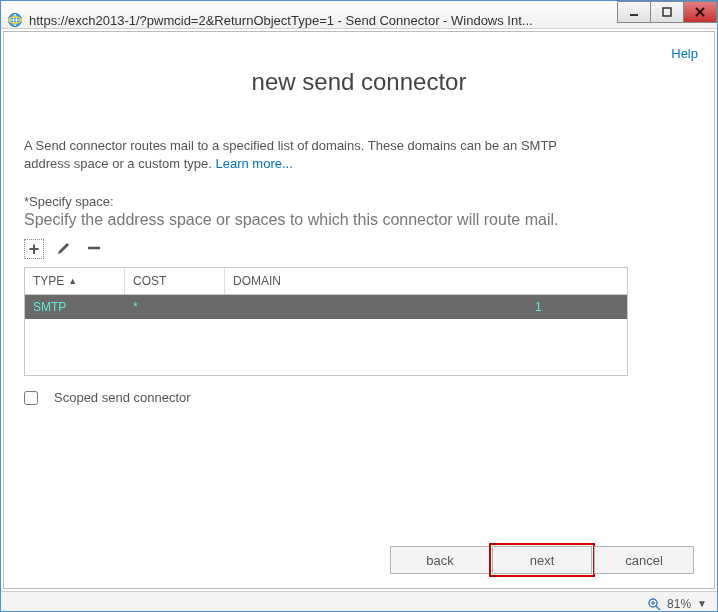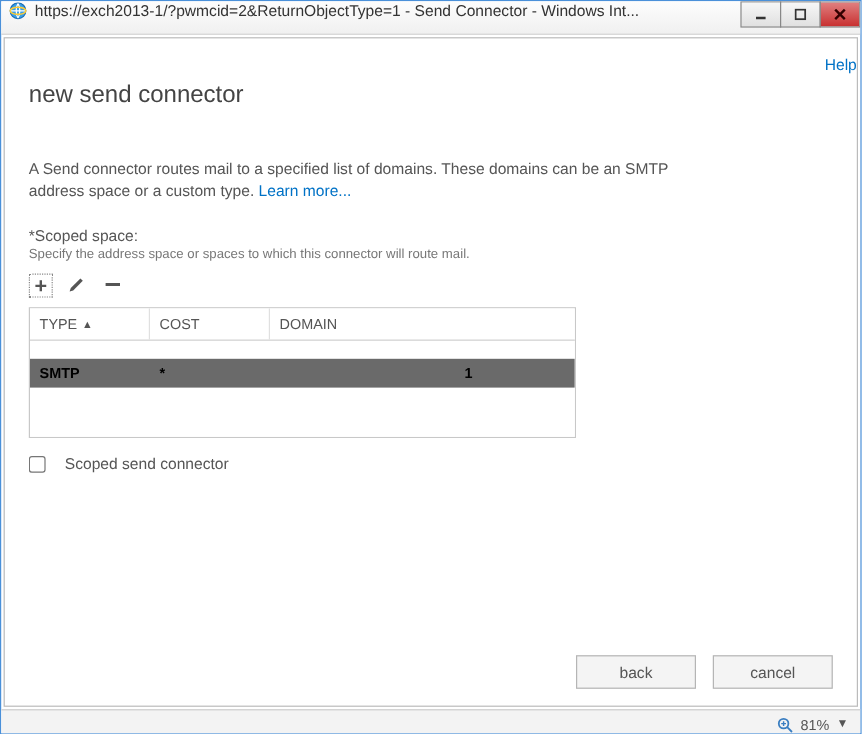--- a/index.html
+++ b/index.html
@@ -11,21 +11,21 @@
     height: 612px;
     overflow: hidden;
     border: 1px solid #4a90d9;
   }
   
   .titlebar {
     height: 28px;
     background: linear-gradient(#fdfdfd,#f0f0f0);
     border-bottom: 1px solid #d0d0d0;
     display: flex;
-    align-items: flex-start;
+    align-items: flex-end;
     padding-left: 6px;
   }
   .titlebar .ie-icon {
     width: 16px; height: 16px; margin-right: 6px;
     display:inline-block;
   }
   .titlebar .title-text {
     flex: 1;
     font-size: 13px;
     color: #333;
@@ -46,74 +46,75 @@
   
   .content-frame {
     position: relative;
     height: calc(100% - 28px - 24px);
     border: 1px solid #bbb;
     margin: 2px;
     background:#fff;
     padding: 18px 20px 0 20px;
   }
   .help-link {
-    position:absolute; top:14px; right:0;
+    position:absolute; top:14px; right:16px;
     color:#0072c6; font-size:13px; cursor:pointer;
   }
   h1.page-title {
-    font-size: 20px;
+    font-size: 24px;
     font-weight: 300;
     color:#444;
     margin: 18px 0 26px 0;
+    text-align: center;
   }
   .desc {
     color:#555; font-size:13px; line-height:1.35;
     max-width: 560px;
     margin-top: 41px;
   }
   .desc a { color:#0072c6; text-decoration:none; }
   .section-label { margin-top:22px; color:#555; font-size:13px; }
-  .section-sub { color:#777; font-size:11px; margin-top:2px; }
+  .section-sub { color:#777; font-size:16px; margin-top:2px; }
   .toolbar { margin-top:10px; display:flex; align-items:center; gap:10px; }
   .tool-btn {
     width:20px; height:20px; display:flex; align-items:center; justify-content:center;
     color:#555; cursor:pointer;
   }
   .tool-btn.add { border:1px dotted #888; font-size:18px; font-weight:bold; line-height:1; }
   .tool-btn.edit svg, .tool-btn.remove svg { }
   
   .grid {
     margin-top:8px;
     border:1px solid #c8c8c8;
-    width: 456px;
+    width: 604px;
     font-size:12px;
   }
   .grid-header {
     display:flex; background:#fff; border-bottom:1px solid #c8c8c8;
     color:#555;
   }
   .grid-header .col { padding:6px 8px; border-right:1px solid #e0e0e0; }
   .grid-header .col:last-child{ border-right:none; }
   .col-type{ width:100px; display:flex; align-items:center; gap:4px;}
   .col-domain{ flex:1; }
   .col-cost{ width:100px; }
   .grid-body { height:80px; background:#fff; overflow:auto;}
   .grid-row {
-    display:flex; background:#6a6a6a; color:#000000; font-weight:bold;margin-top:15px;
+    display:flex; background:#6a6a6a; color:#5eead4; font-weight:normal;
   }
   .grid-row .cell{ padding:5px 8px; }
   .cell-type{ width:100px; }
   .cell-domain{ flex:1; }
   .cell-cost{ width:100px; }
   .scoped-row { margin-top:14px; display:flex; align-items:center; gap:16px; color:#555; font-size:13px;}
   .scoped-row input { width:14px; height:14px; }
   
   .footer {
     position:absolute; bottom:14px; right:20px;
-    display:flex; gap:14px;
+    display:flex; gap:2px;
   }
   .btn {
     width:100px; height:28px;
     border:1px solid #b5b5b5;
     background:#f4f4f4;
     color:#555; font-size:13px;
     display:flex; align-items:center; justify-content:center;
     cursor:pointer;
   }
   .btn.next { outline:2px solid #c00; outline-offset:1px; }
@@ -160,21 +161,21 @@
 </div>
 
 <div class="content-frame">
   <span class="help-link">Help</span>
   <h1 class="page-title">new send connector</h1>
 
   <p class="desc">
     <span>A Send connector routes mail to a specified list of domains. These domains can be an SMTP address space or a custom type. </span><a href="#">Learn more...</a>
   </p>
 
-  <div class="section-label">*Scoped space:</div>
+  <div class="section-label">*Specify space:</div>
   <div class="section-sub">Specify the address space or spaces to which this connector will route mail.</div>
 
   <div class="toolbar">
     <div class="tool-btn add">
       <span>+</span>
     </div>
     <div class="tool-btn edit">
       <span>
         <svg width="16" height="16" viewBox="0 0 16 16">
             <path d="M2 14l1-3 8-8 2 2-8 8-3 1z" fill="#555"></path>
@@ -208,20 +209,21 @@
     </div>
   </div>
 
   <label class="scoped-row">
     <input type="checkbox" style="">
     <span>Scoped send connector</span>
   </label>
 
   <div class="footer">
     <div class="btn">back</div>
+    <div class="btn next">next</div>
     <div class="btn">cancel</div>
   </div>
 </div>
 
 <div class="statusbar">
   <span class="zoom-icon">
     <svg width="14" height="14" viewBox="0 0 14 14">
         <circle cx="6" cy="6" r="4" fill="none" stroke="#3a7ec1" stroke-width="1.5"></circle>
         <line x1="9" y1="9" x2="13" y2="13" stroke="#3a7ec1" stroke-width="1.5"></line>
         <line x1="6" y1="4" x2="6" y2="8" stroke="#3a7ec1" stroke-width="1.2"></line>

